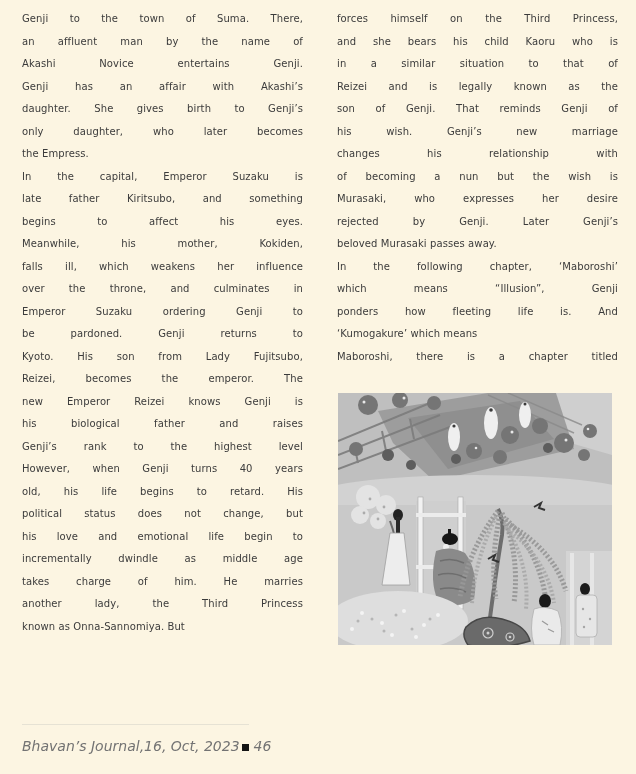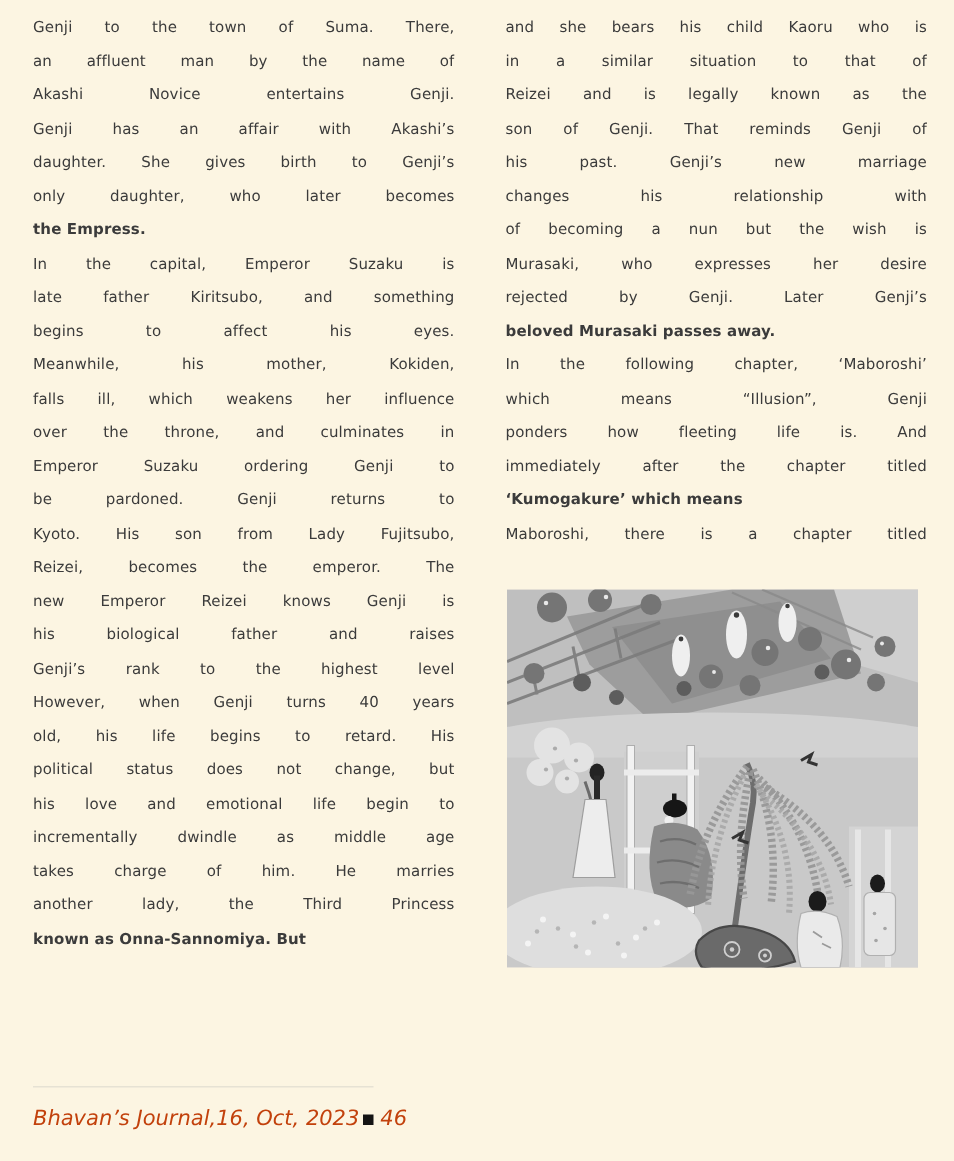--- a/index.html
+++ b/index.html
@@ -21,21 +21,21 @@
   .para { margin: 0; }
   .line {
     font-size: 10px;
     line-height: 22.5px;
     height: 22.5px;
     overflow: hidden;
     text-align: justify;
     text-align-last: justify;
     letter-spacing: 0.1px;
   }
-  .line.last { text-align-last: left; font-weight: bold; }
+  .line.last { text-align-last: left; }
 
   .figure-box {
     margin-top: 25px;
     width: 274px; height: 252px;
     margin-left: 1px;
   }
   .figure-box svg { display: block; width: 274px; height: 252px; }
 
   .footer {
     position: absolute;
@@ -43,21 +43,21 @@
     width: 560px;
   }
   .footer-divider {
     width: 227px; height: 0;
     border-top: 1px solid #e6e2d4;
   }
   .footer-text {
     margin-top: 13px;
     font-style: italic;
     font-size: 14px;
-    color: #c2410c;
+    color: #737373;
     white-space: nowrap;
   }
   .square-bullet {
     display: inline-block;
     width: 7px; height: 7px;
     background: #141414;
     margin: 0 5px 0 2px;
   }
 </style>
 </head>
@@ -99,36 +99,36 @@
           <div class="line">incrementally dwindle as middle age</div>
           <div class="line">takes charge of him. He marries</div>
           <div class="line">another lady, the Third Princess</div>
           <div class="line last">known as Onna-Sannomiya. But</div>
         </div>
       </div>
 
     <div class="column">
       <div class="col-paras">
           <div class="para">
+            <div class="line">forces himself on the Third Princess,</div>
             <div class="line">and she bears his child Kaoru who is</div>
             <div class="line">in a similar situation to that of</div>
             <div class="line">Reizei and is legally known as the</div>
             <div class="line">son of Genji. That reminds Genji of</div>
-            <div class="line">his past. Genji’s new marriage</div>
+            <div class="line">his wish. Genji’s new marriage</div>
             <div class="line">changes his relationship with</div>
             <div class="line">of becoming a nun but the wish is</div>
             <div class="line">Murasaki, who expresses her desire</div>
             <div class="line">rejected by Genji. Later Genji’s</div>
             <div class="line last">beloved Murasaki passes away.</div>
           </div>
           <div class="para">
             <div class="line">In the following chapter, ‘Maboroshi’</div>
             <div class="line">which means “Illusion”, Genji</div>
             <div class="line">ponders how fleeting life is. And</div>
-            <div class="line">immediately after the chapter titled</div>
             <div class="line last">‘Kumogakure’ which means</div>
             <div class="line">Maboroshi, there is a chapter titled</div>
           </div>
         </div>
 
       <div class="figure-box">
         <svg viewBox="0 0 274 252" xmlns="http://www.w3.org/2000/svg" role="img">
 
           <rect x="0" y="0" width="274" height="252" fill="#c7c7c7"></rect>
           <rect x="0" y="0" width="274" height="95" fill="#bfbfbf"></rect>

